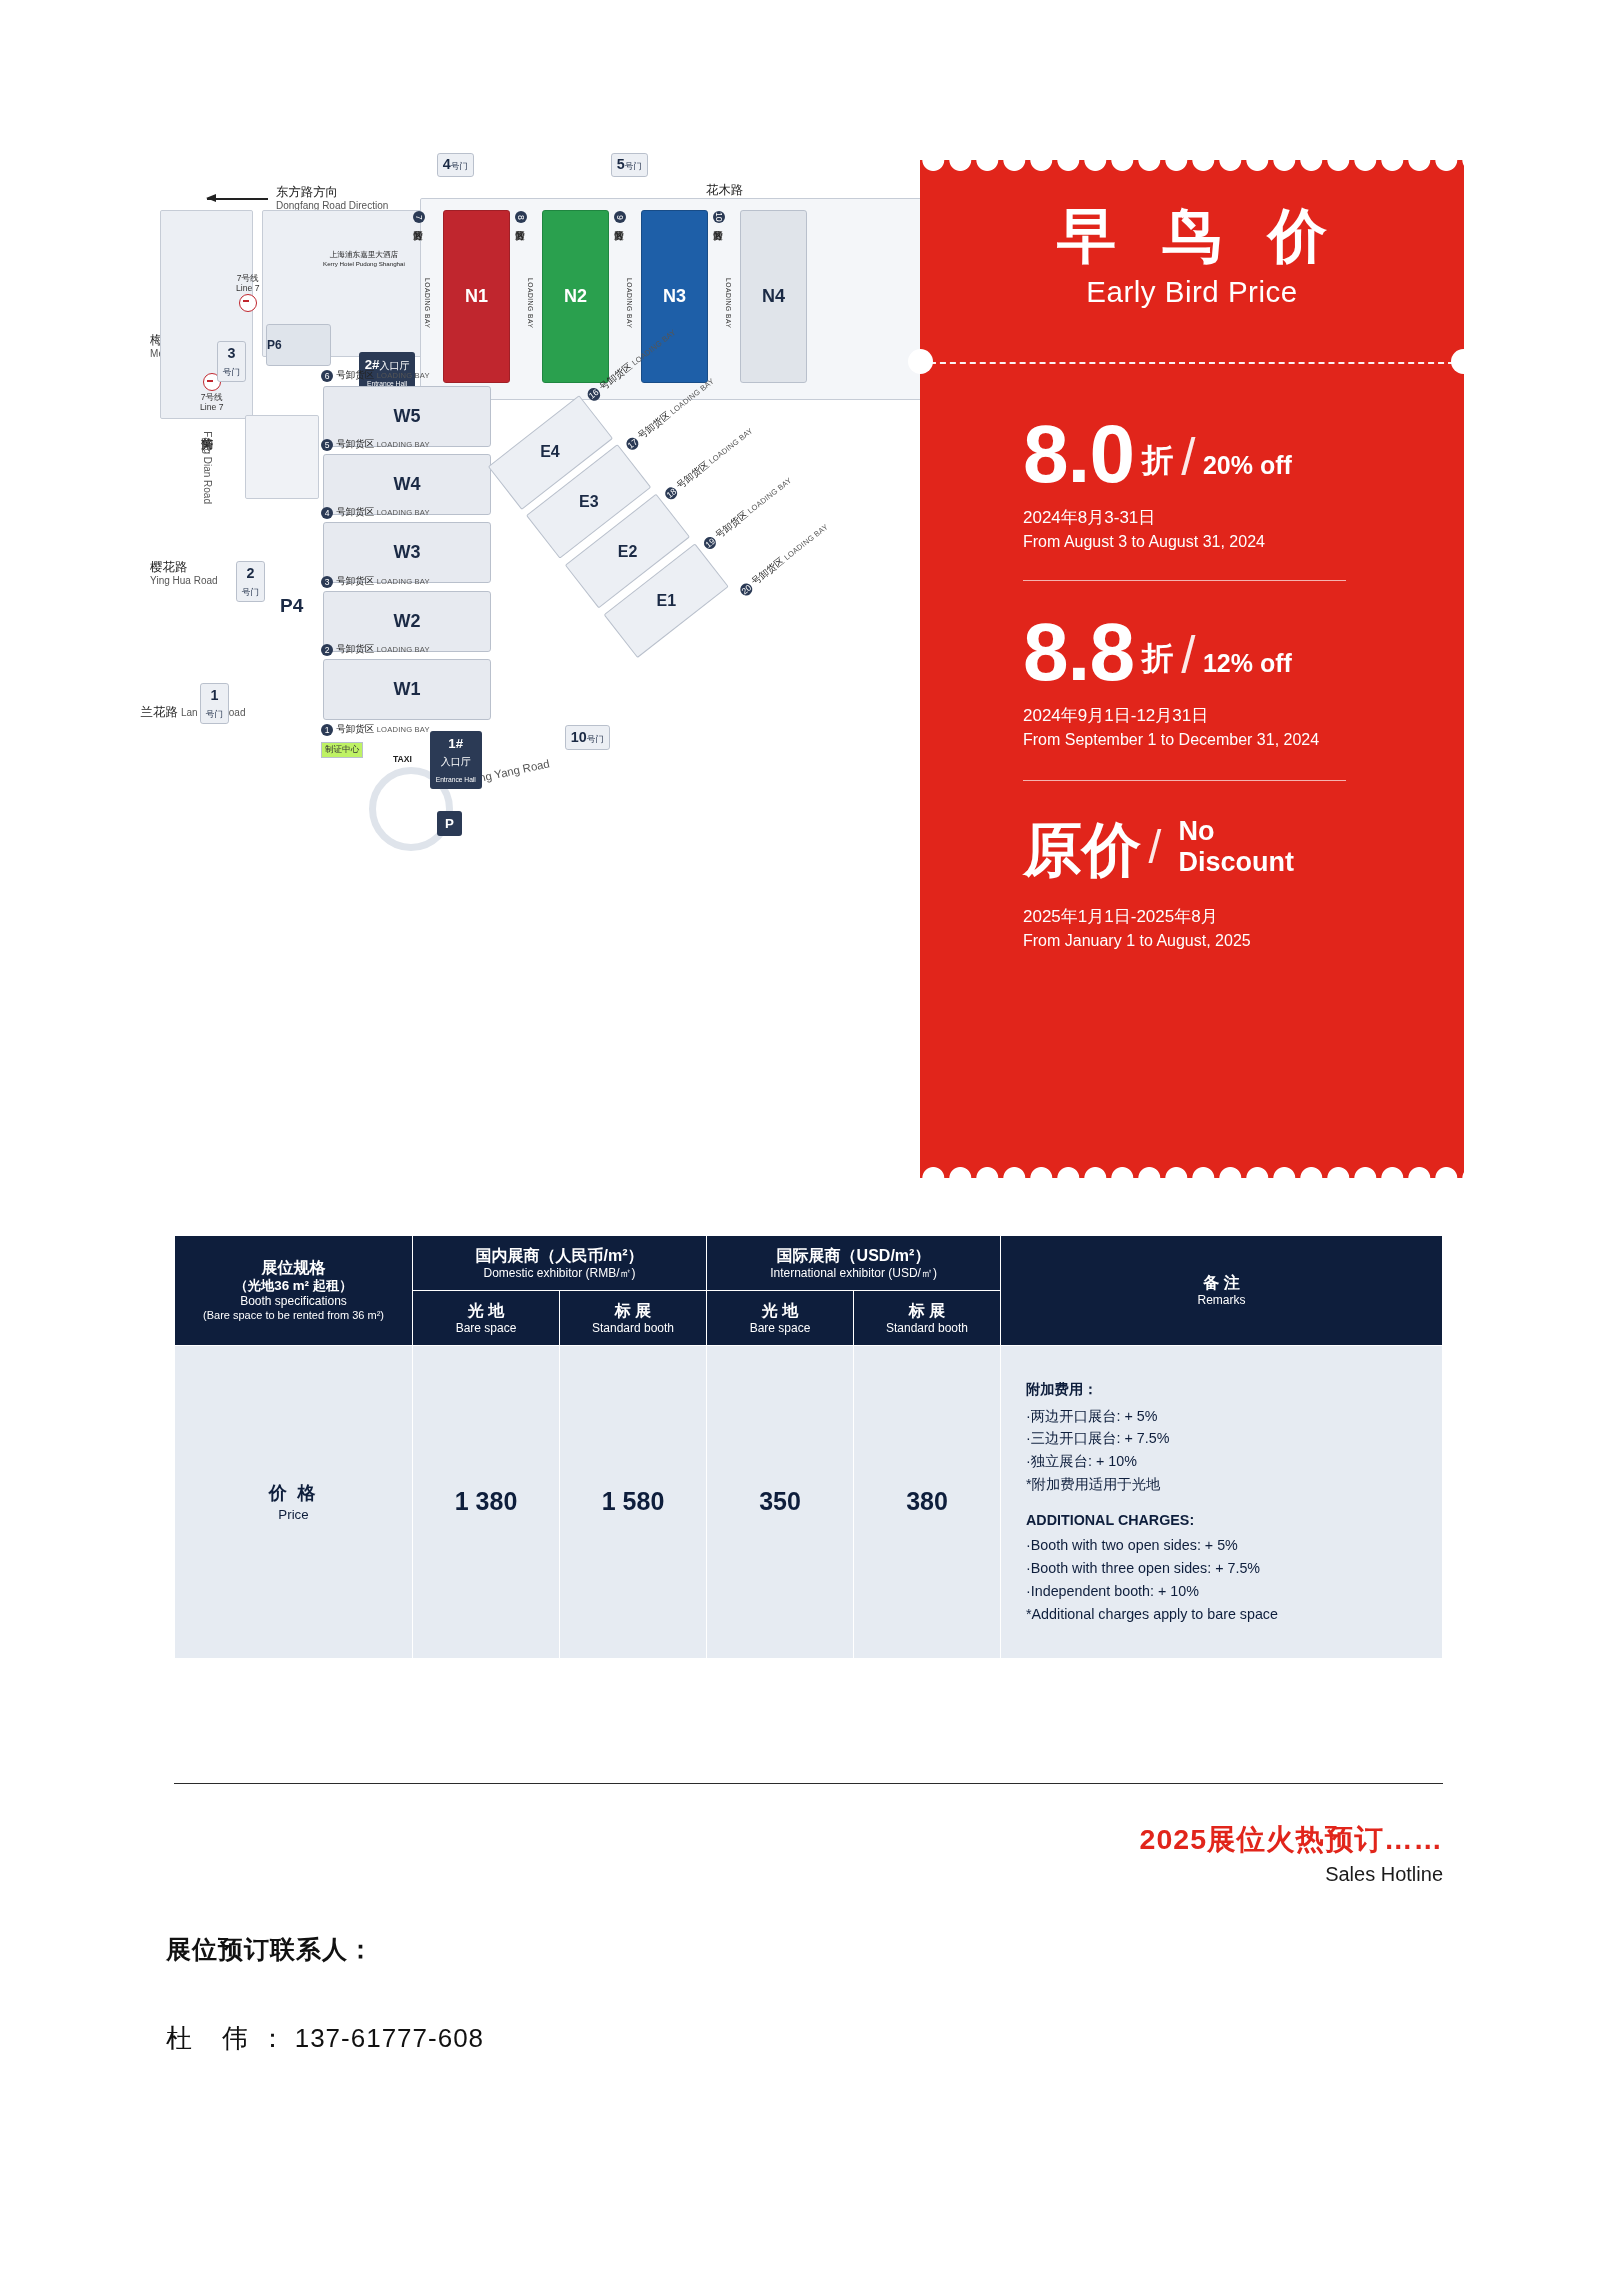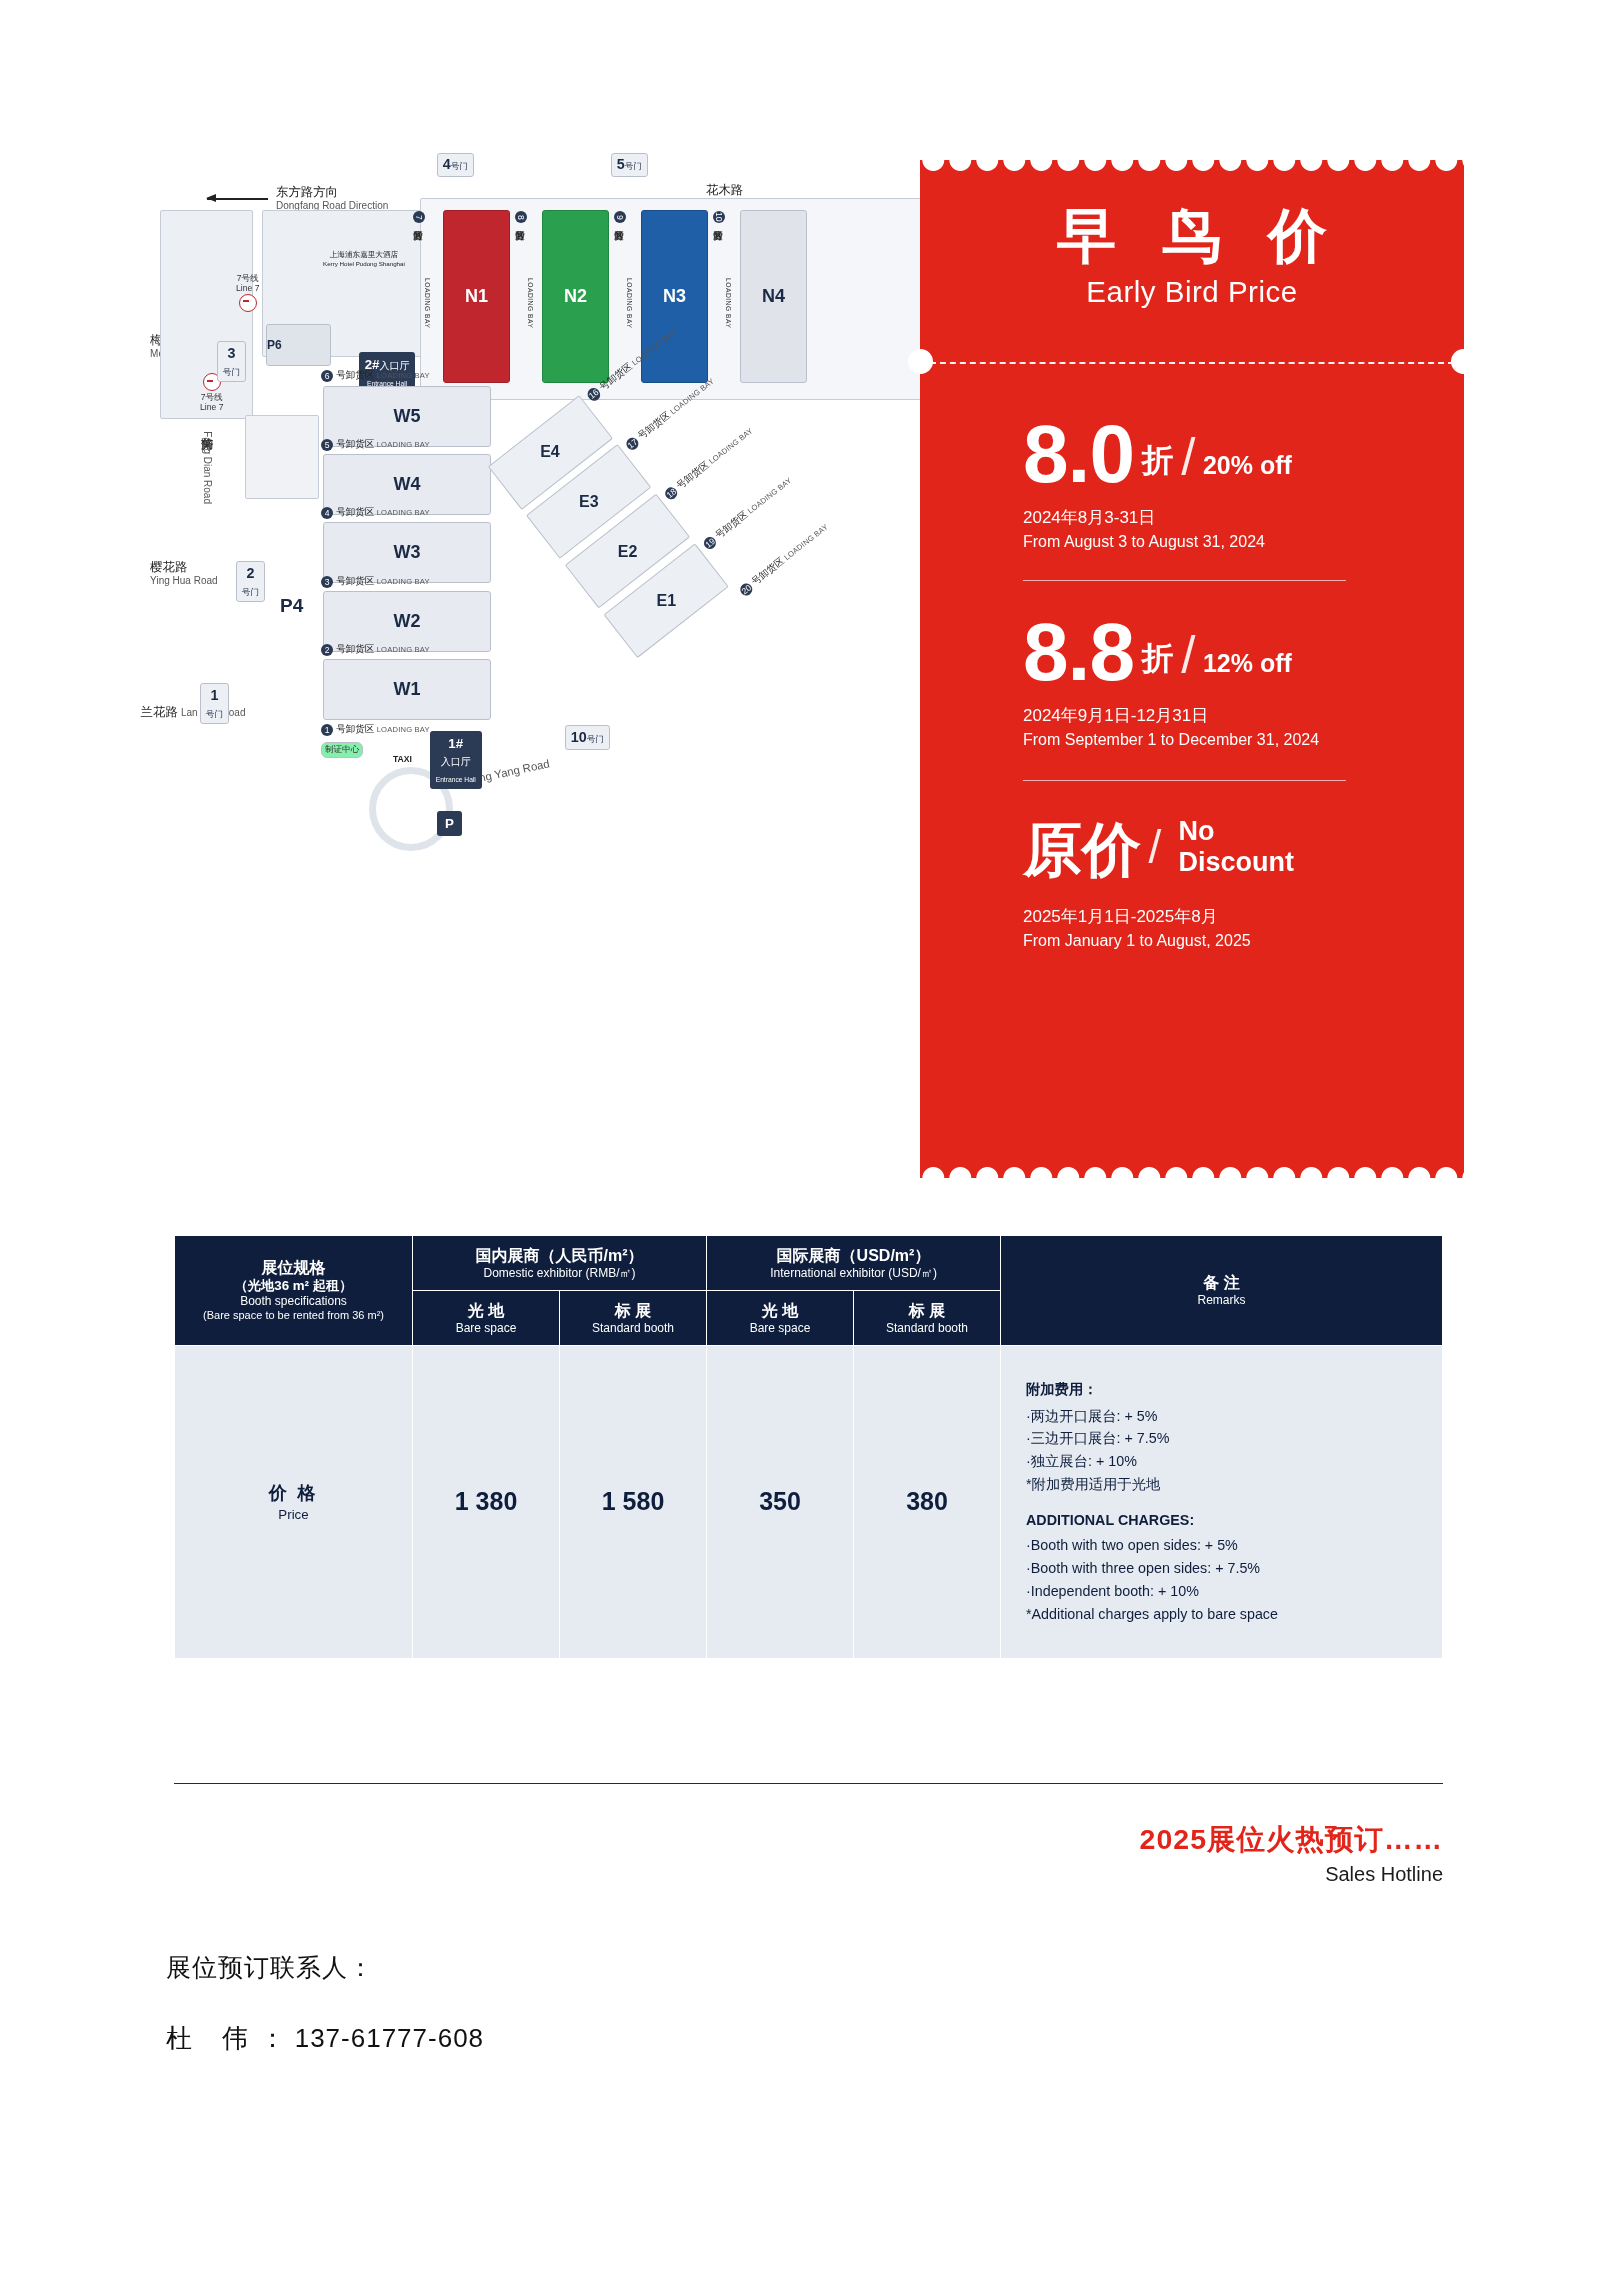--- a/index.html
+++ b/index.html
@@ -187,23 +187,23 @@
     font-size: 16px;
     display: flex;
     align-items: center;
     justify-content: center;
     border-radius: 1.9px;
   }
   .small-tag {
     position: absolute;
     font-size: 8.6px;
     color: #333;
-    background: #86efac;
+    background: #bef264;
     border: 1px solid #b9c0cc;
-    border-radius: 6px;
+    border-radius: 0;
     padding: 1px 2.9px;
     white-space: nowrap;
   }
   .hotel-tag {
     position: absolute;
     font-size: 7.6px;
     color: #222;
     text-align: center;
     line-height: 1.2;
     white-space: nowrap;
@@ -428,24 +428,23 @@
   .sales-hotline .en {
     color: #1b1b1b;
     font-size: 20px;
     margin-top: 3.8px;
   }
   .contact-label {
     position: absolute;
     left: 166px;
     top: 1933px;
     font-size: 25px;
-    font-weight: normal;
+    font-weight: bold;
     color: #111;
     letter-spacing: 1px;
-    margin-top: 18px;
   }
   .contact-person {
     position: absolute;
     left: 166px;
     top: 2021px;
     font-size: 26px;
     color: #111;
     letter-spacing: 1px;
   }
   .contact-person .name { letter-spacing: 11.4px; }

